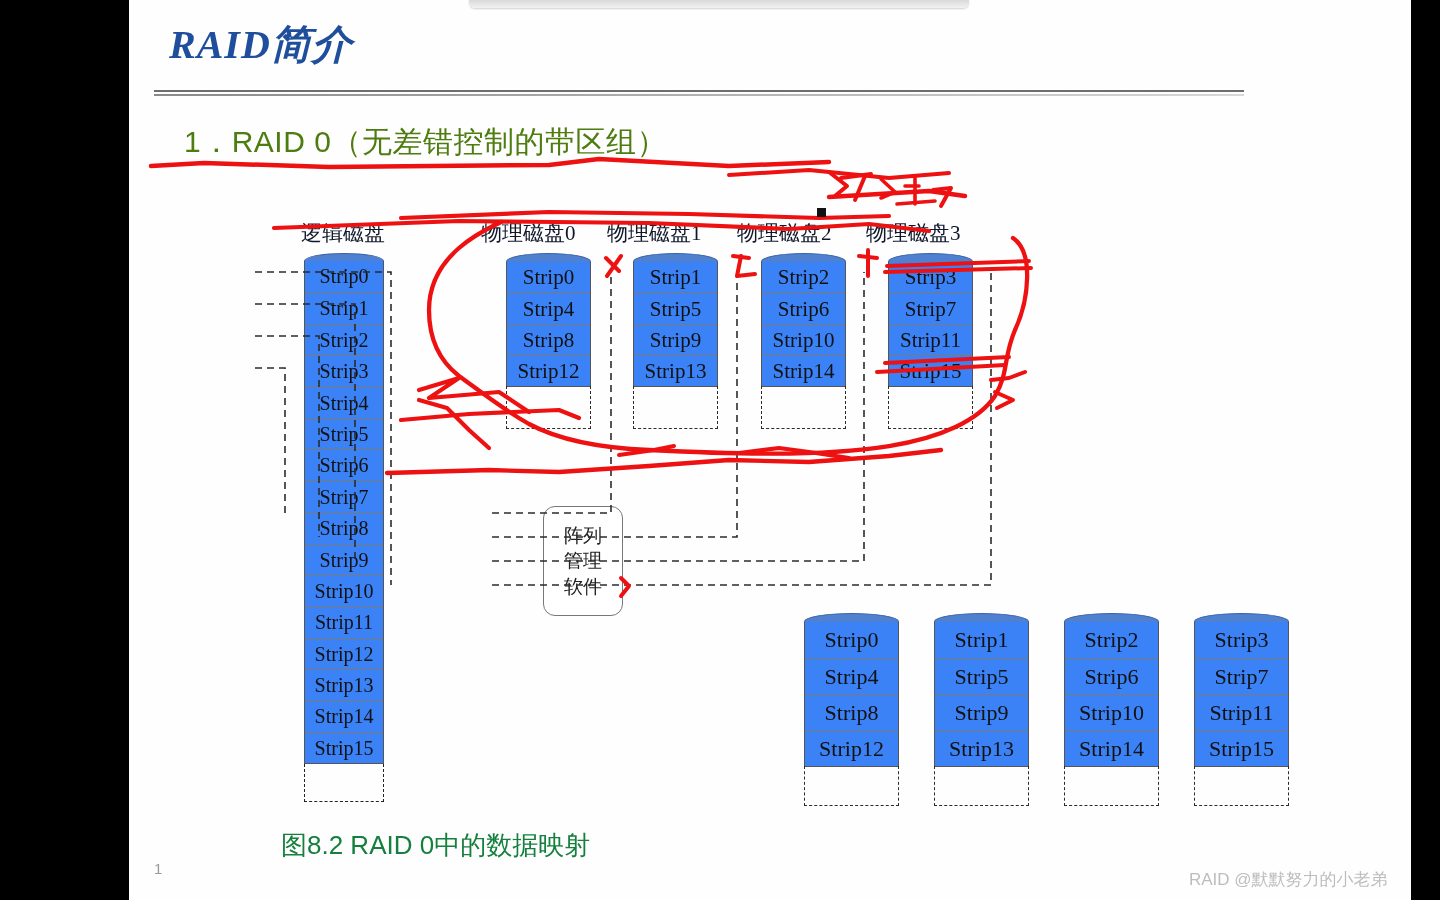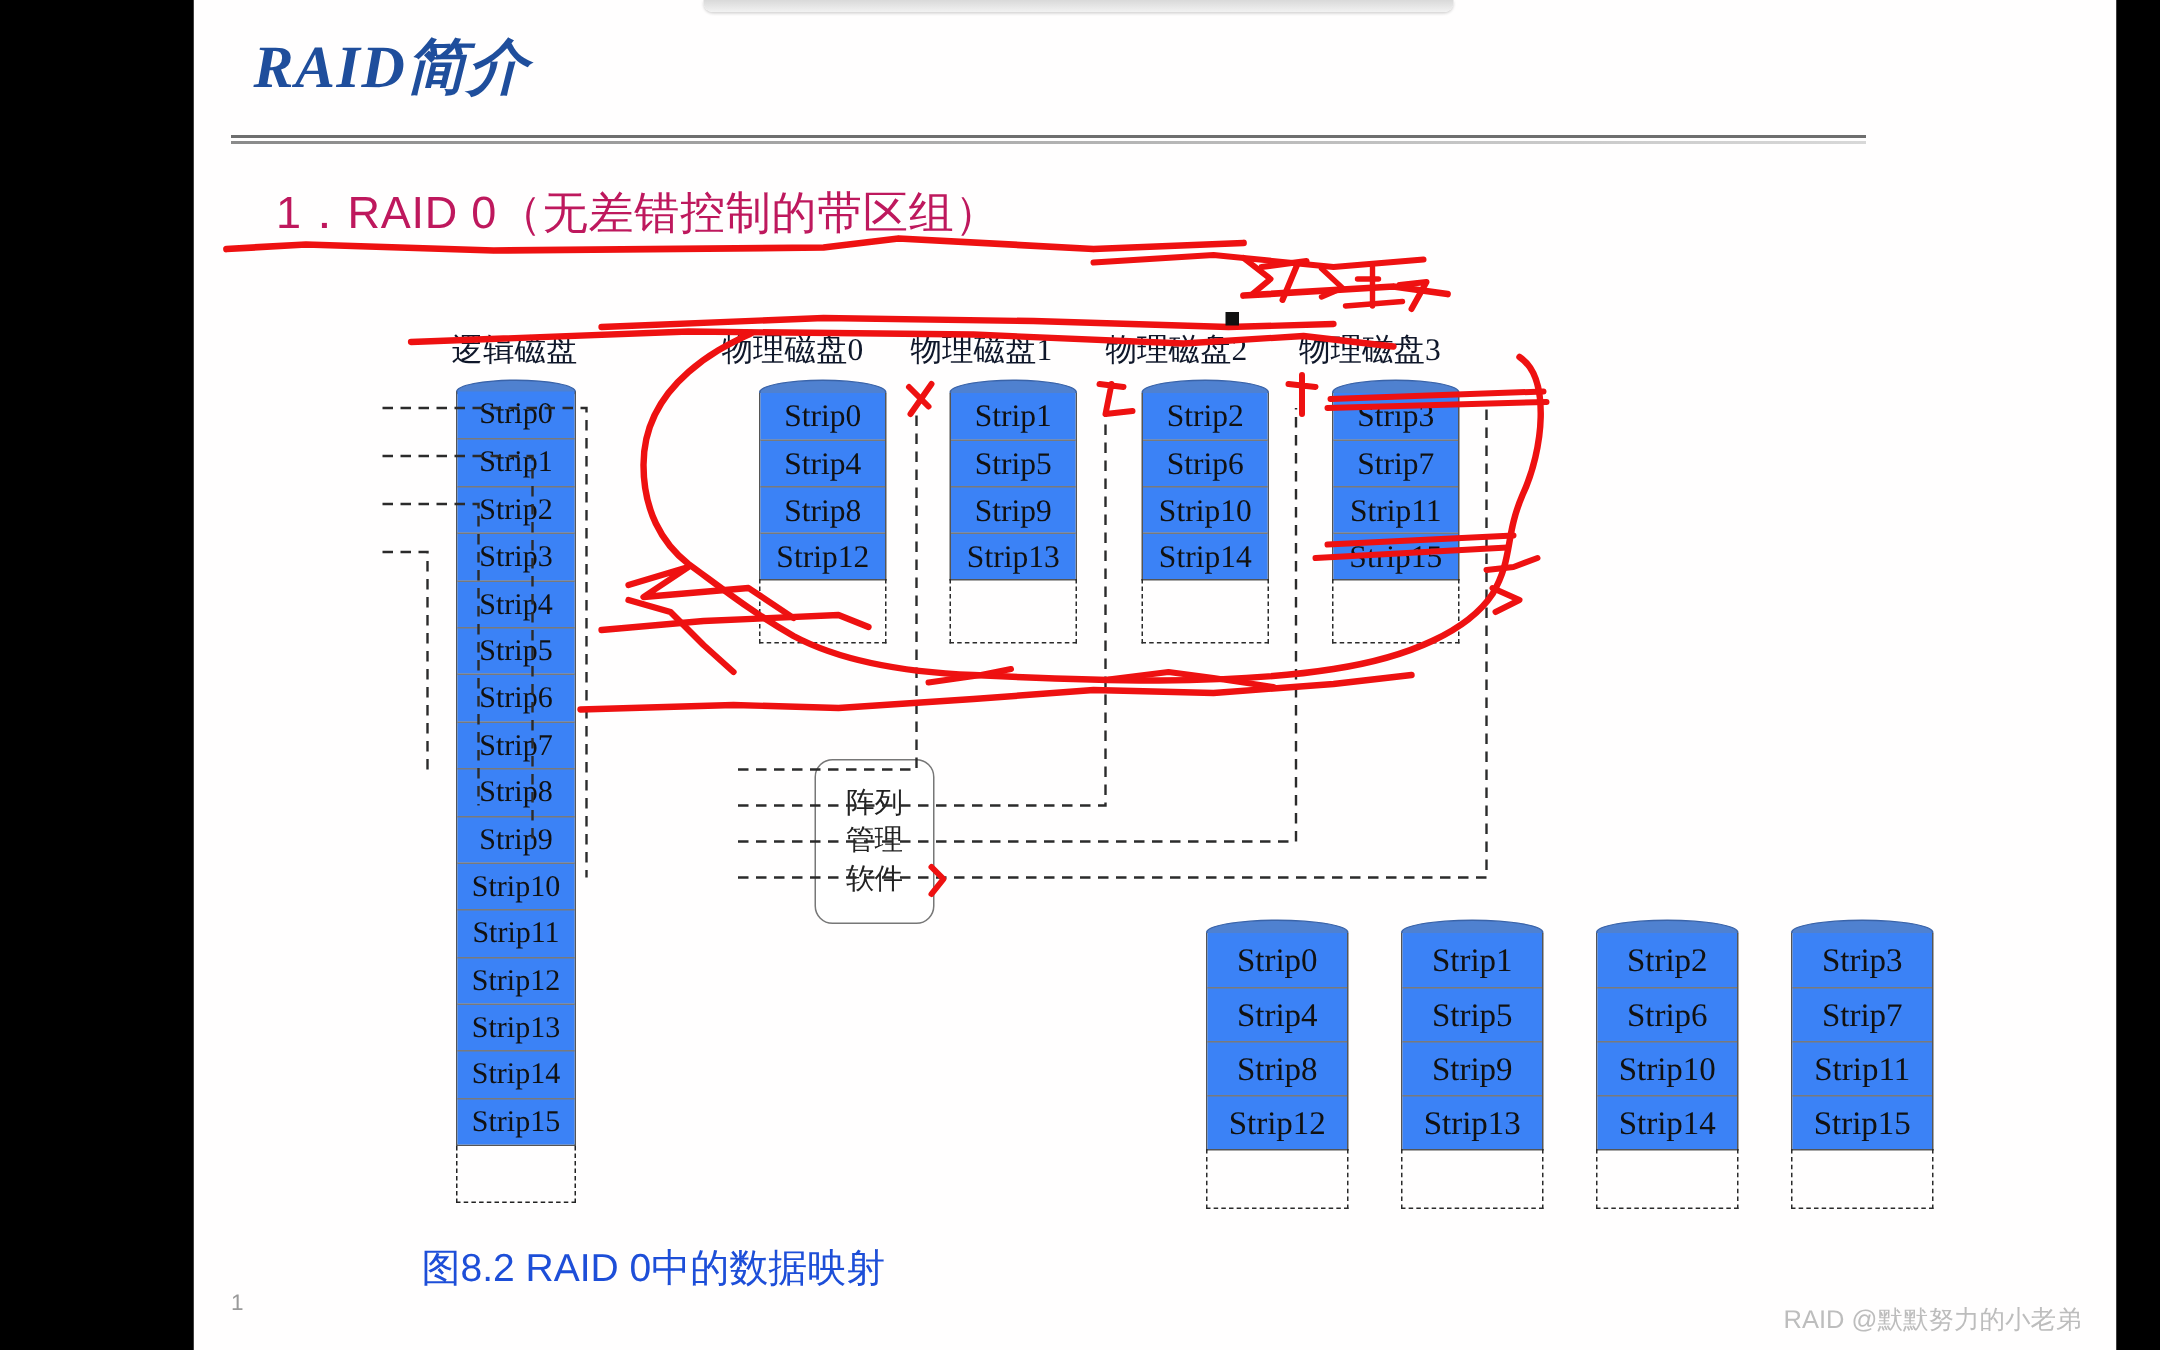--- a/index.html
+++ b/index.html
@@ -36,21 +36,21 @@
   }
   .title-rule::after{
     content:"";position:absolute;left:0;top:2px;width:100%;height:2px;
     background:linear-gradient(90deg,#8a8a8a,#d8d8d8);
   }
 
   
   .heading{
     position:absolute;left:55px;top:122px;
     font-family:"Liberation Sans", sans-serif;
-    font-size:30px;color:#be185d;white-space:nowrap;letter-spacing:.5px;
+    font-size:30px;color:#4d7c0f;white-space:nowrap;letter-spacing:.5px;
   }
 
   
   .lbl{position:absolute;font-family:"Liberation Serif",serif;font-size:21px;color:#0f172a;white-space:nowrap;}
 
   
   .disk{position:absolute;}
   .disk .cap{
     position:absolute;left:0;top:0;width:100%;height:17px;
     background:#4f81D0;border:1.2px solid #3a63a8;border-radius:50%/50%;
@@ -77,21 +77,21 @@
 
   
   .ams{
     position:absolute;left:414px;top:506px;width:78px;height:108px;
     border:1.4px solid #777;border-radius:12px;background:#fff;
     display:flex;flex-direction:column;align-items:center;justify-content:center;
     font-family:"Liberation Serif",serif;font-size:19px;color:#222;line-height:1.35;
   }
 
   
-  .caption{position:absolute;font-family:"Liberation Sans",sans-serif;font-size:26px;color:#1d4ed8;white-space:nowrap;}
+  .caption{position:absolute;font-family:"Liberation Sans",sans-serif;font-size:26px;color:#15803d;white-space:nowrap;}
   .caption.serifed{font-family:"Liberation Serif",serif;font-size:27px;}
 
   .pageno{position:absolute;left:25px;top:860px;font-family:"Liberation Sans",sans-serif;font-size:15px;color:#9a9a9a;}
 
   .watermark{
     position:absolute;left:1060px;top:868px;
     font-family:"Liberation Sans",sans-serif;font-size:17px;color:#bdbdbd;white-space:nowrap;
   }
 
   svg.overlay{position:absolute;left:0;top:0;width:1282px;height:900px;pointer-events:none;}

